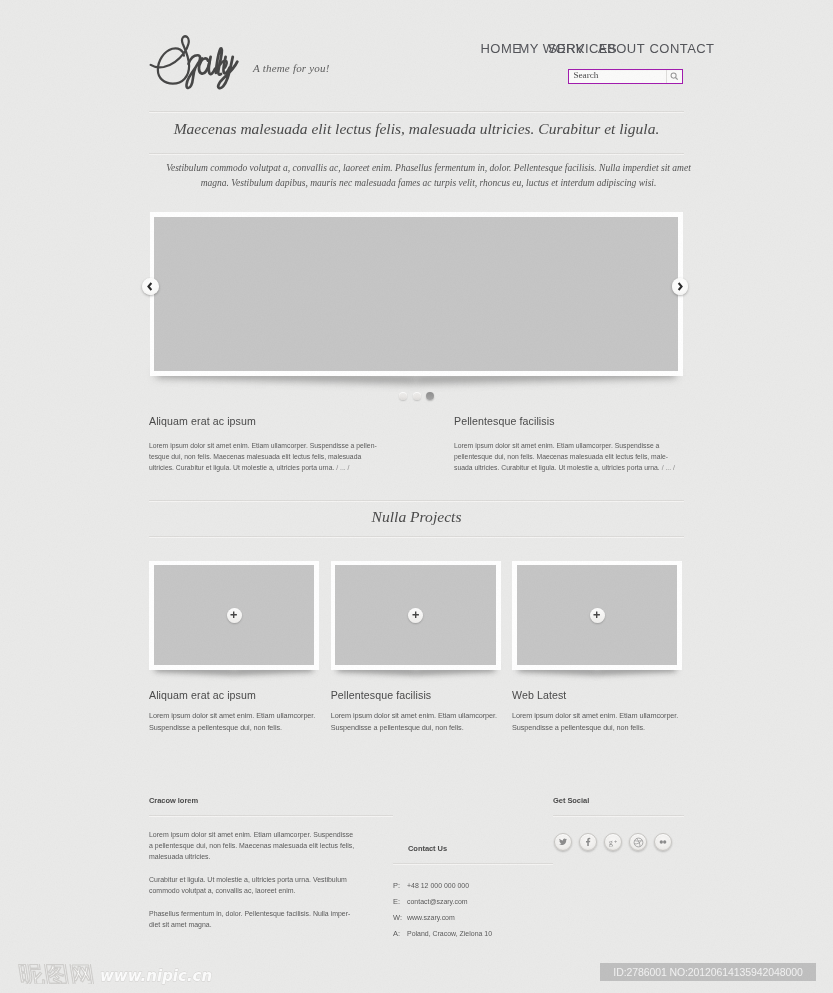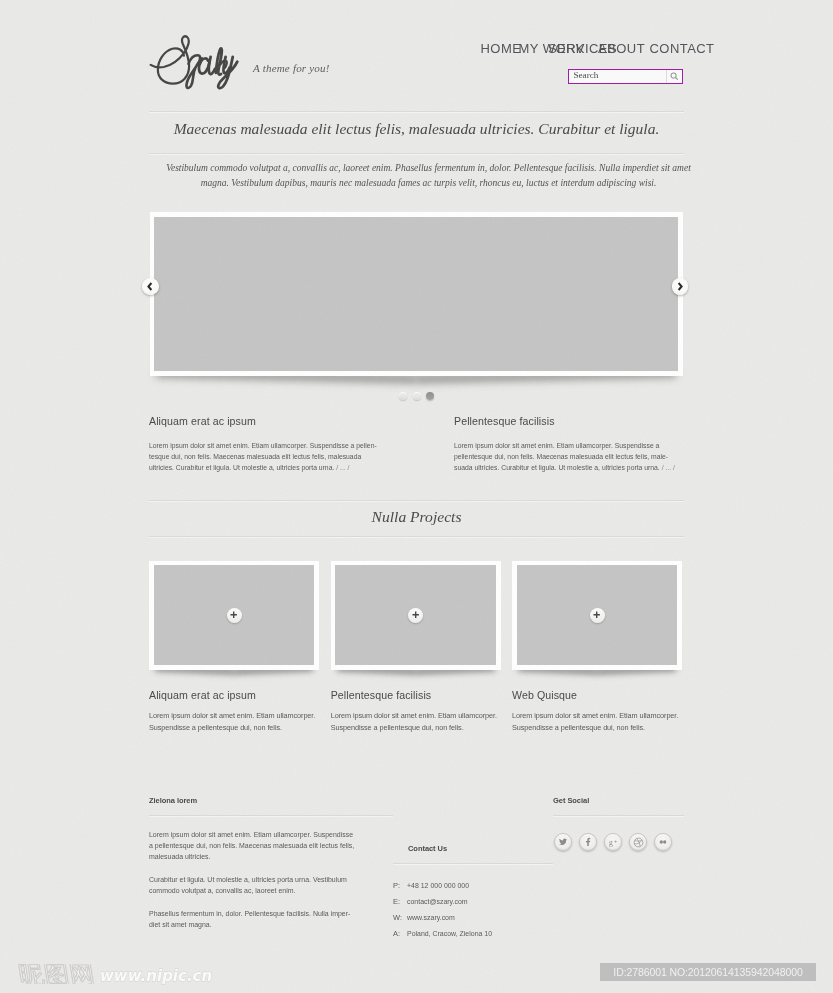--- a/index.html
+++ b/index.html
@@ -268,26 +268,26 @@
   <div class="proj" id="p3">
     <div class="thumbwrap">
       <div class="thumb">
         <span class="plus">
           <svg width="7.4" height="7.4" viewBox="0 0 9 9">
             <path d="M4.5 0.6 V8.4 M0.6 4.5 H8.4" stroke="#474747" stroke-width="1.7" stroke-linecap="butt"></path>
           </svg>
         </span>
       </div>
     </div>
-    <h3>Web Quisque</h3>
+    <h3>Web Latest</h3>
     <p>Lorem ipsum dolor sit amet enim. Etiam ullamcorper. Suspendisse a pellentesque dui, non felis.</p>
   </div>
 
   <div class="fcol" id="f1">
-    <h4>Zielona lorem</h4>
+    <h4>Cracow lorem</h4>
     <div class="hr fsep"></div>
     <p><span>Lorem ipsum dolor sit amet enim. Etiam ullamcorper. Suspendisse</span><br><span>a pellentesque dui, non felis. Maecenas malesuada elit lectus felis,</span><br><span>malesuada ultricies.</span></p>
     <p><span>Curabitur et ligula. Ut molestie a, ultricies porta urna. Vestibulum</span><br><span>commodo volutpat a, convallis ac, laoreet enim.</span></p>
     <p><span>Phasellus fermentum in, dolor. Pellentesque facilisis. Nulla imper-</span><br><span>diet sit amet magna.</span></p>
   </div>
 
   <div class="fcol" id="f2">
     <h4>Contact Us</h4>
     <div class="hr fsep"></div>
     <div class="crow">

